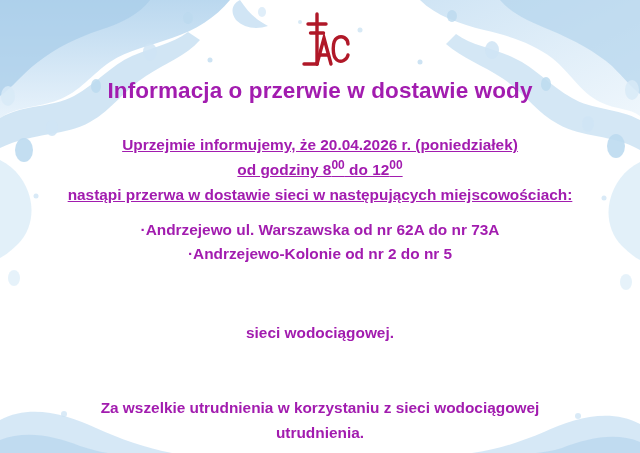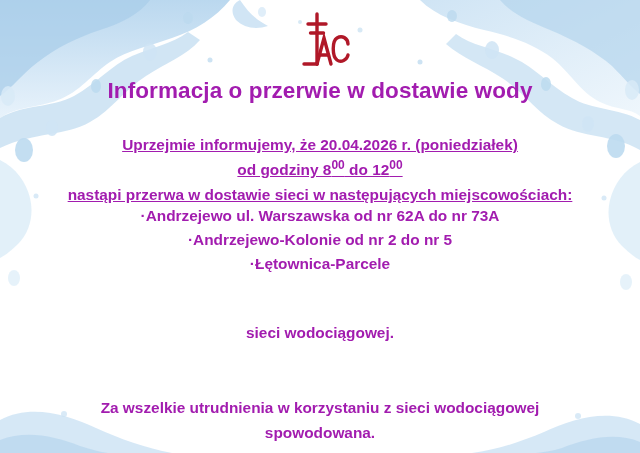--- a/index.html
+++ b/index.html
@@ -78,21 +78,21 @@
     font-size: 15.4px;
     font-weight: bold;
     line-height: 25px;
   }
 
   .para-small-gap {
     line-height: 24px;
   }
 
   .block-info { top: 132px; text-decoration: underline; }
-  .block-list { top: 204px; }
+  .block-list { top: 218px; }
   .block-reason { top: 320px; }
   .block-apology { top: 395px; }
 
   .line { display: block; }
 
   sup {
     font-size: 12px;
     vertical-align: super;
     line-height: 0;
   }
@@ -193,26 +193,25 @@
 
     <div class="body-block block-info">
       <span class="line para">Uprzejmie informujemy, że 20.04.2026 r. (poniedziałek)</span>
       <span class="line hours-line"><span>od godziny 8</span><sup>00</sup><span> do 12</span><sup>00</sup></span>
       <span class="line para">nastąpi przerwa w dostawie sieci w następujących miejscowościach:</span>
     </div>
 
     <div class="body-block block-list">
       <span class="line para para-small-gap">·Andrzejewo ul. Warszawska od nr 62A do nr 73A</span>
       <span class="line para para-small-gap">·Andrzejewo-Kolonie od nr 2 do nr 5</span>
-      <span class="line para para-small-gap">·Łętownica-Parcele</span>
     </div>
 
     <div class="body-block block-reason">
       <span class="line para">sieci wodociągowej.</span>
     </div>
 
     <div class="body-block block-apology">
       <span class="line para">Za wszelkie utrudnienia w korzystaniu z sieci wodociągowej</span>
-      <span class="line para">spowodowana.</span>
+      <span class="line para">utrudnienia.</span>
     </div>
 
   </div>
 </div>
 
 </body></html>

